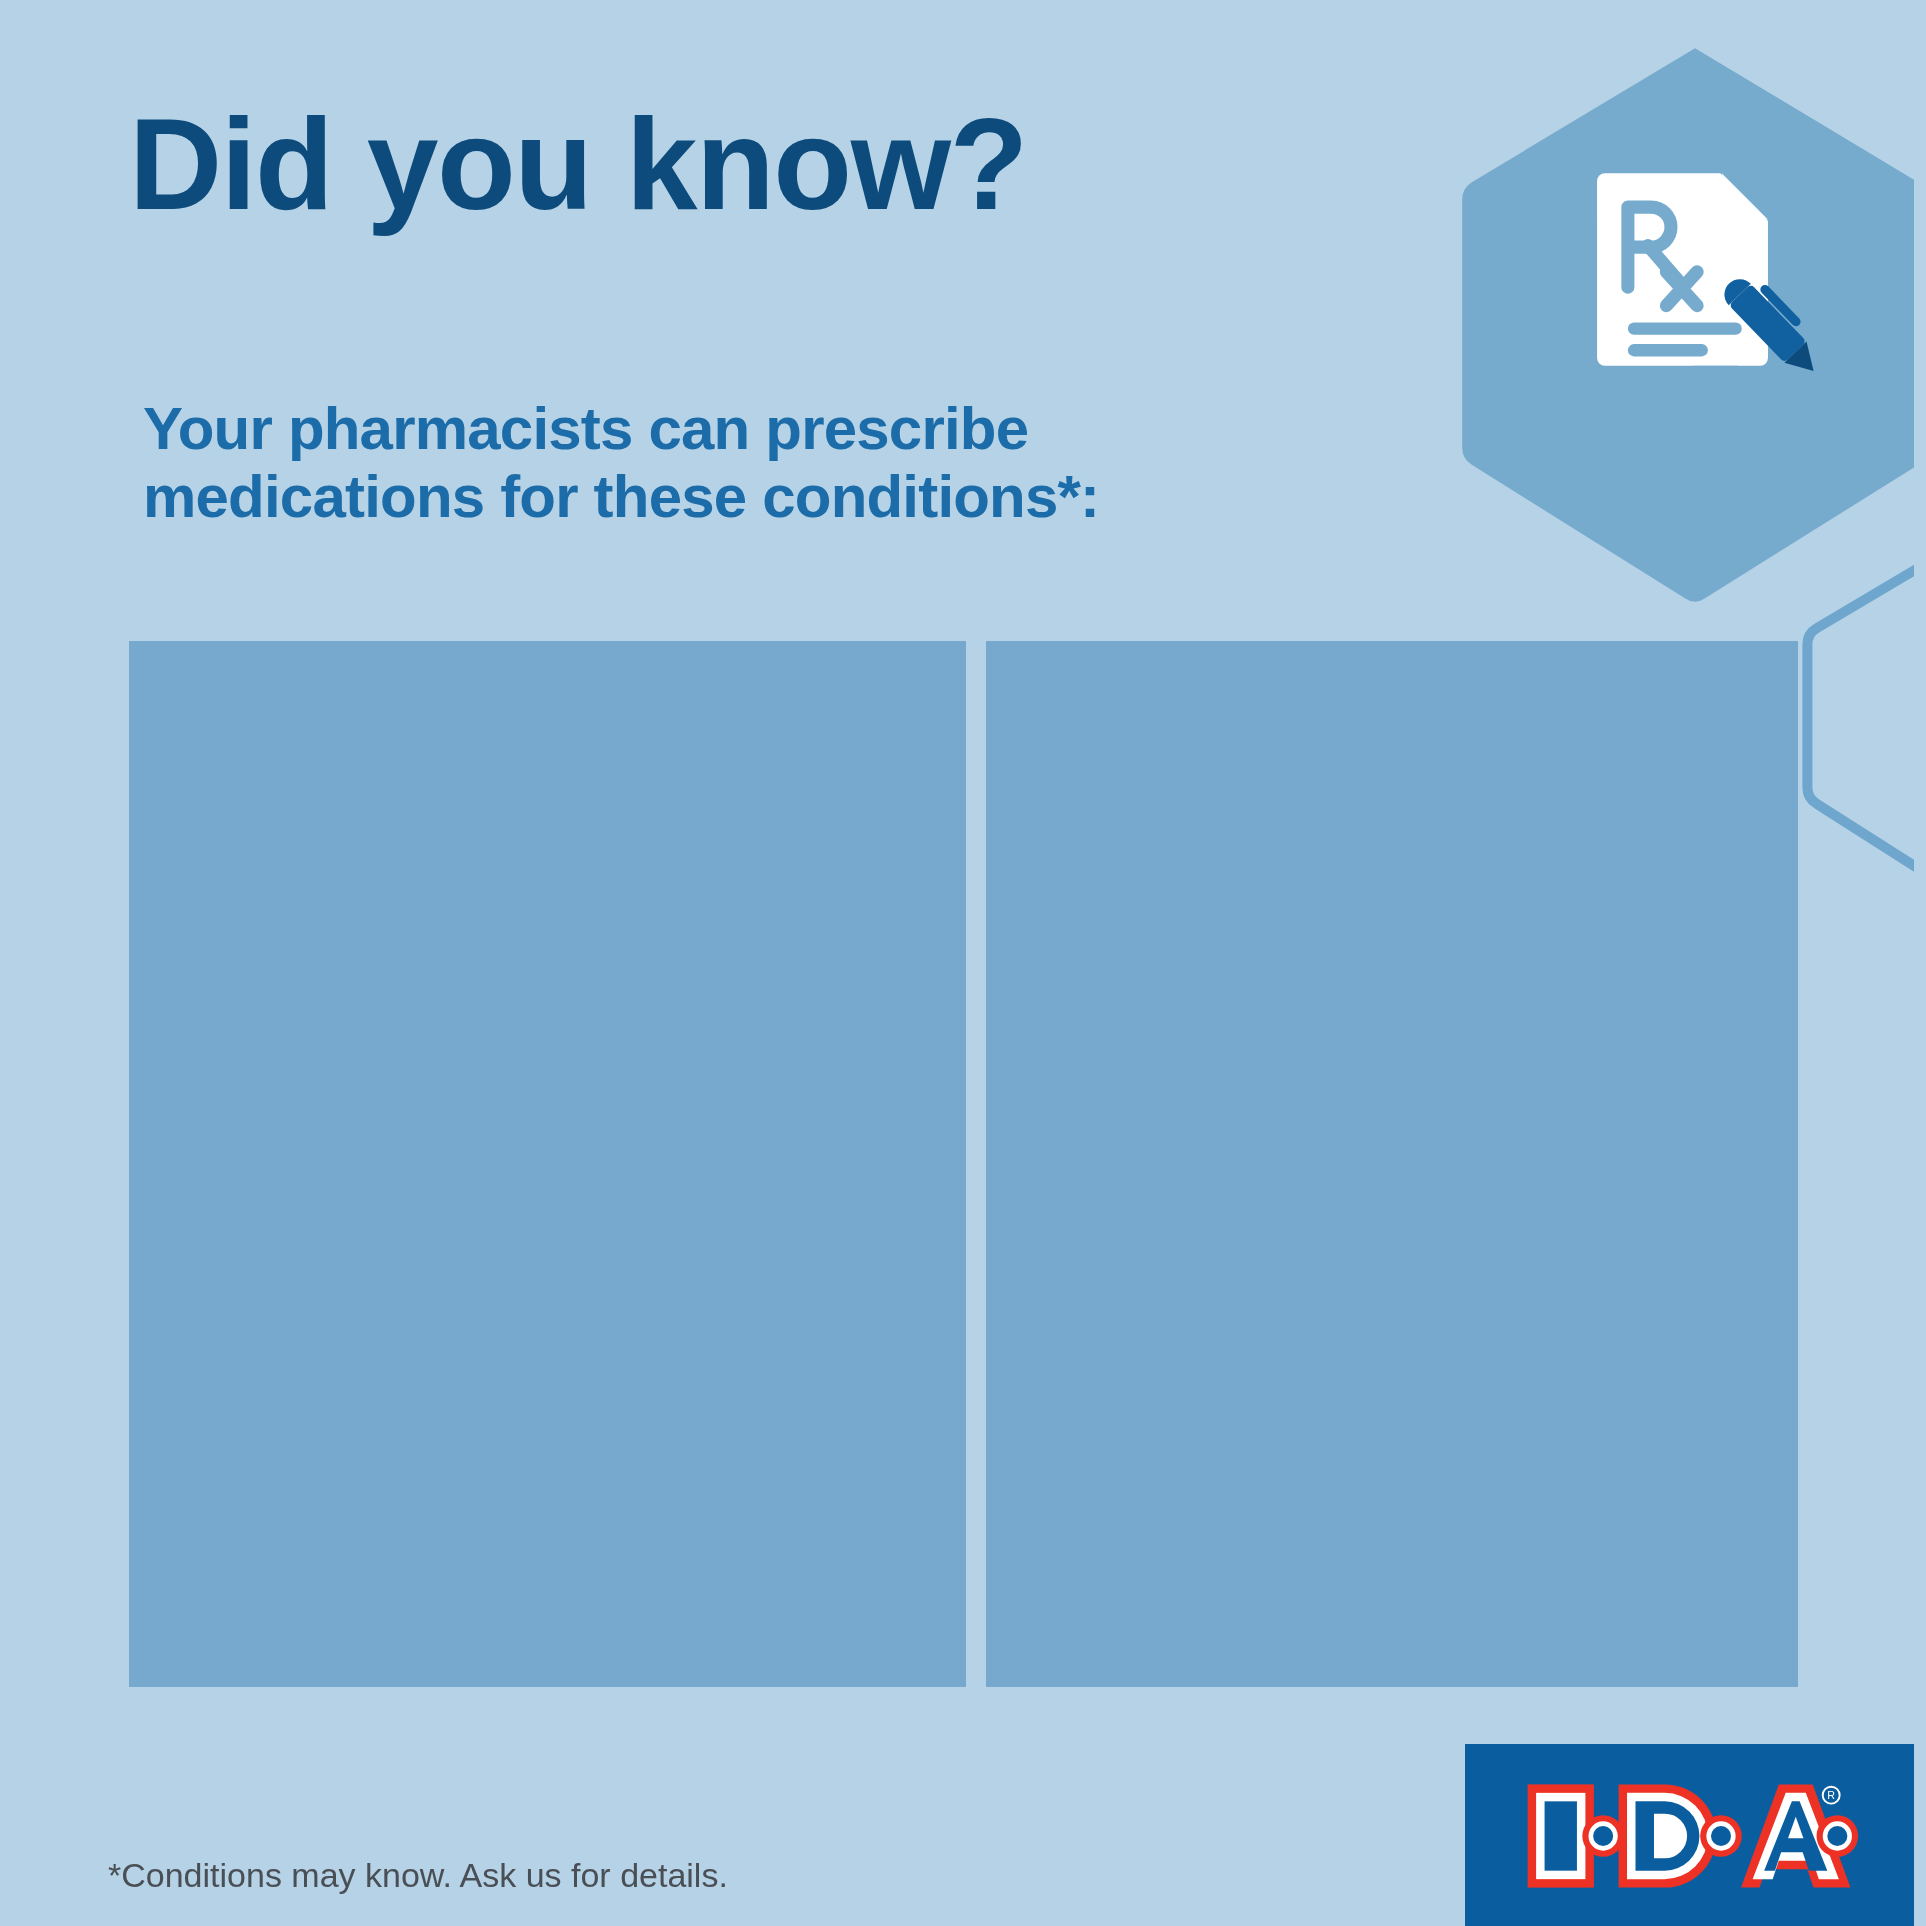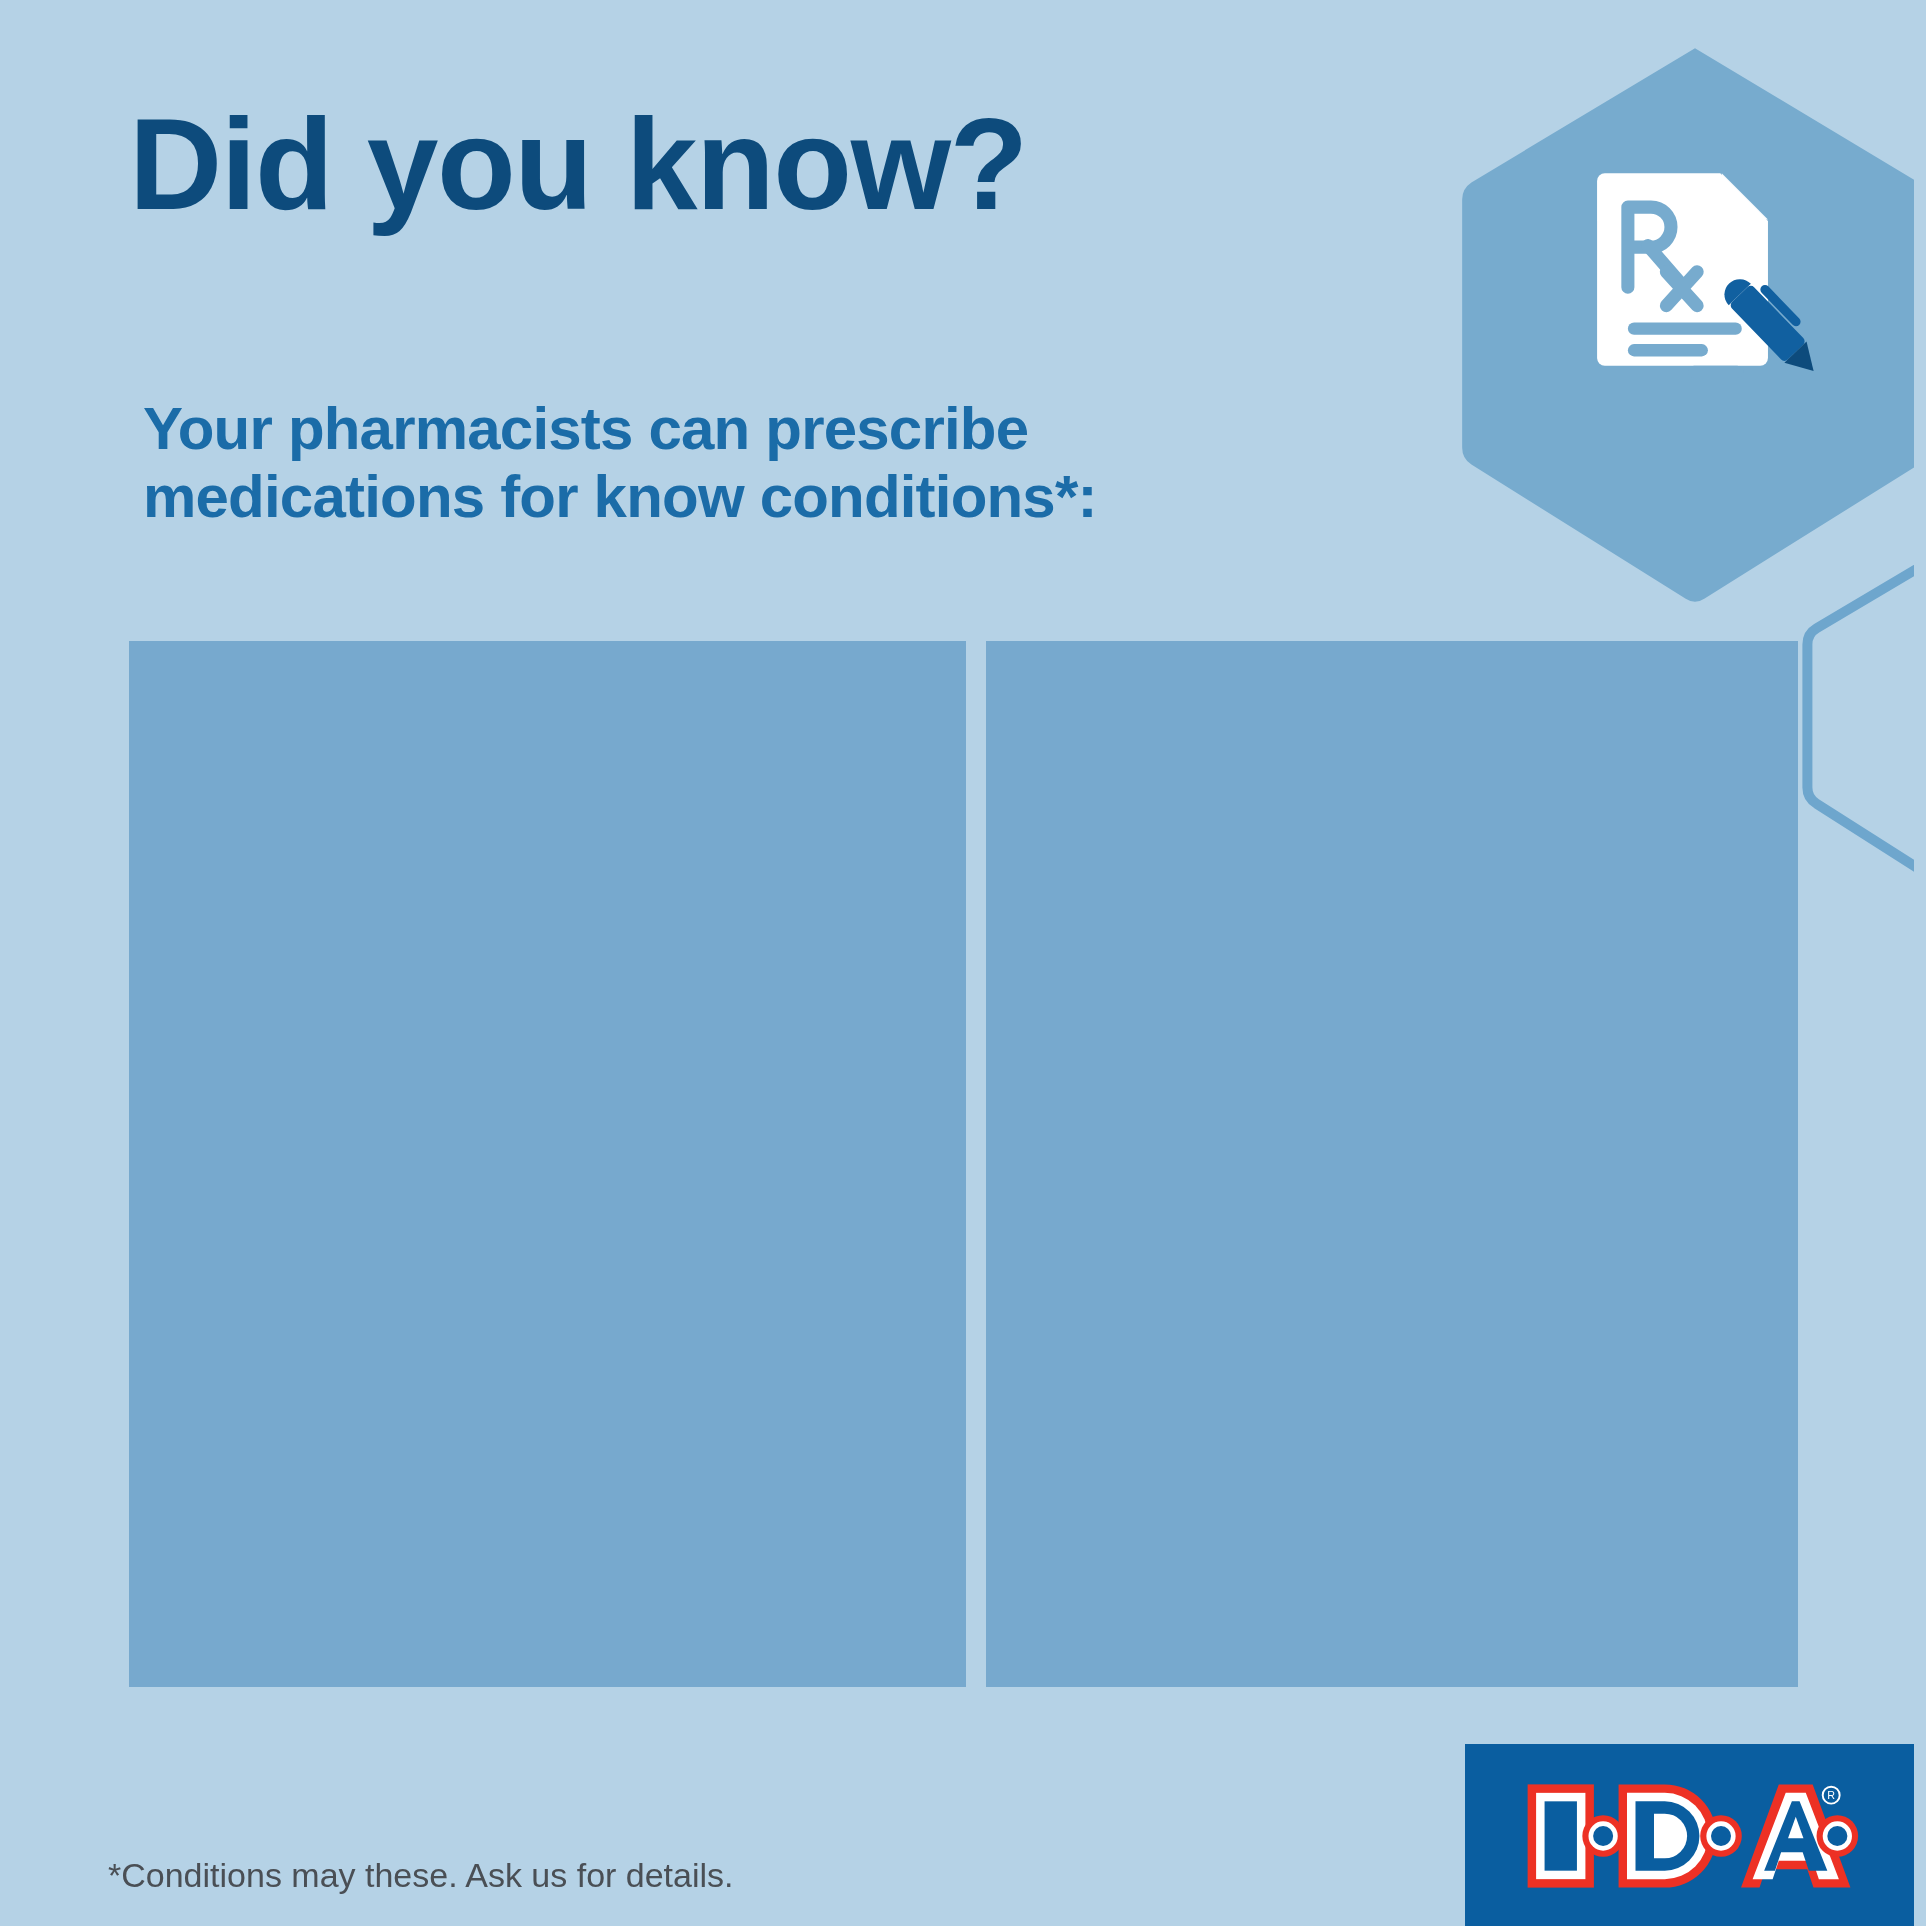--- a/index.html
+++ b/index.html
@@ -148,27 +148,27 @@
       <path d="M236 150 a20 20 0 0 1 40 0 z" fill="#1160a0"></path>
       <path d="M236 254 h40 l-20 34 z" fill="#0d4b7c"></path>
       <rect x="278" y="162" width="12" height="70" rx="6" fill="#1160a0"></rect>
     </g>
   </svg>
 
   <h1 class="headline">Did you know?</h1>
 
   <p class="subhead">
     <span class="line">Your pharmacists can prescribe</span>
-    <span class="line">medications for know conditions*:</span>
+    <span class="line">medications for these conditions*:</span>
   </p>
 
   <div class="panel panel-left"></div>
   <div class="panel panel-right"></div>
 
-  <p class="footnote">*Conditions may these. Ask us for details.</p>
+  <p class="footnote">*Conditions may know. Ask us for details.</p>
 
   <div class="logo-panel">
     <svg class="logo-mark" viewBox="0 0 440 150" aria-hidden="true">
       <g>
 
         <rect x="6" y="8" width="86" height="134" fill="#ed3124"></rect>
         <rect x="17" y="19" width="64" height="112" fill="#ffffff"></rect>
         <rect x="28" y="30" width="42" height="90" fill="#0a5ea0"></rect>
 
         <circle cx="104" cy="75" r="27" fill="#ed3124"></circle>

